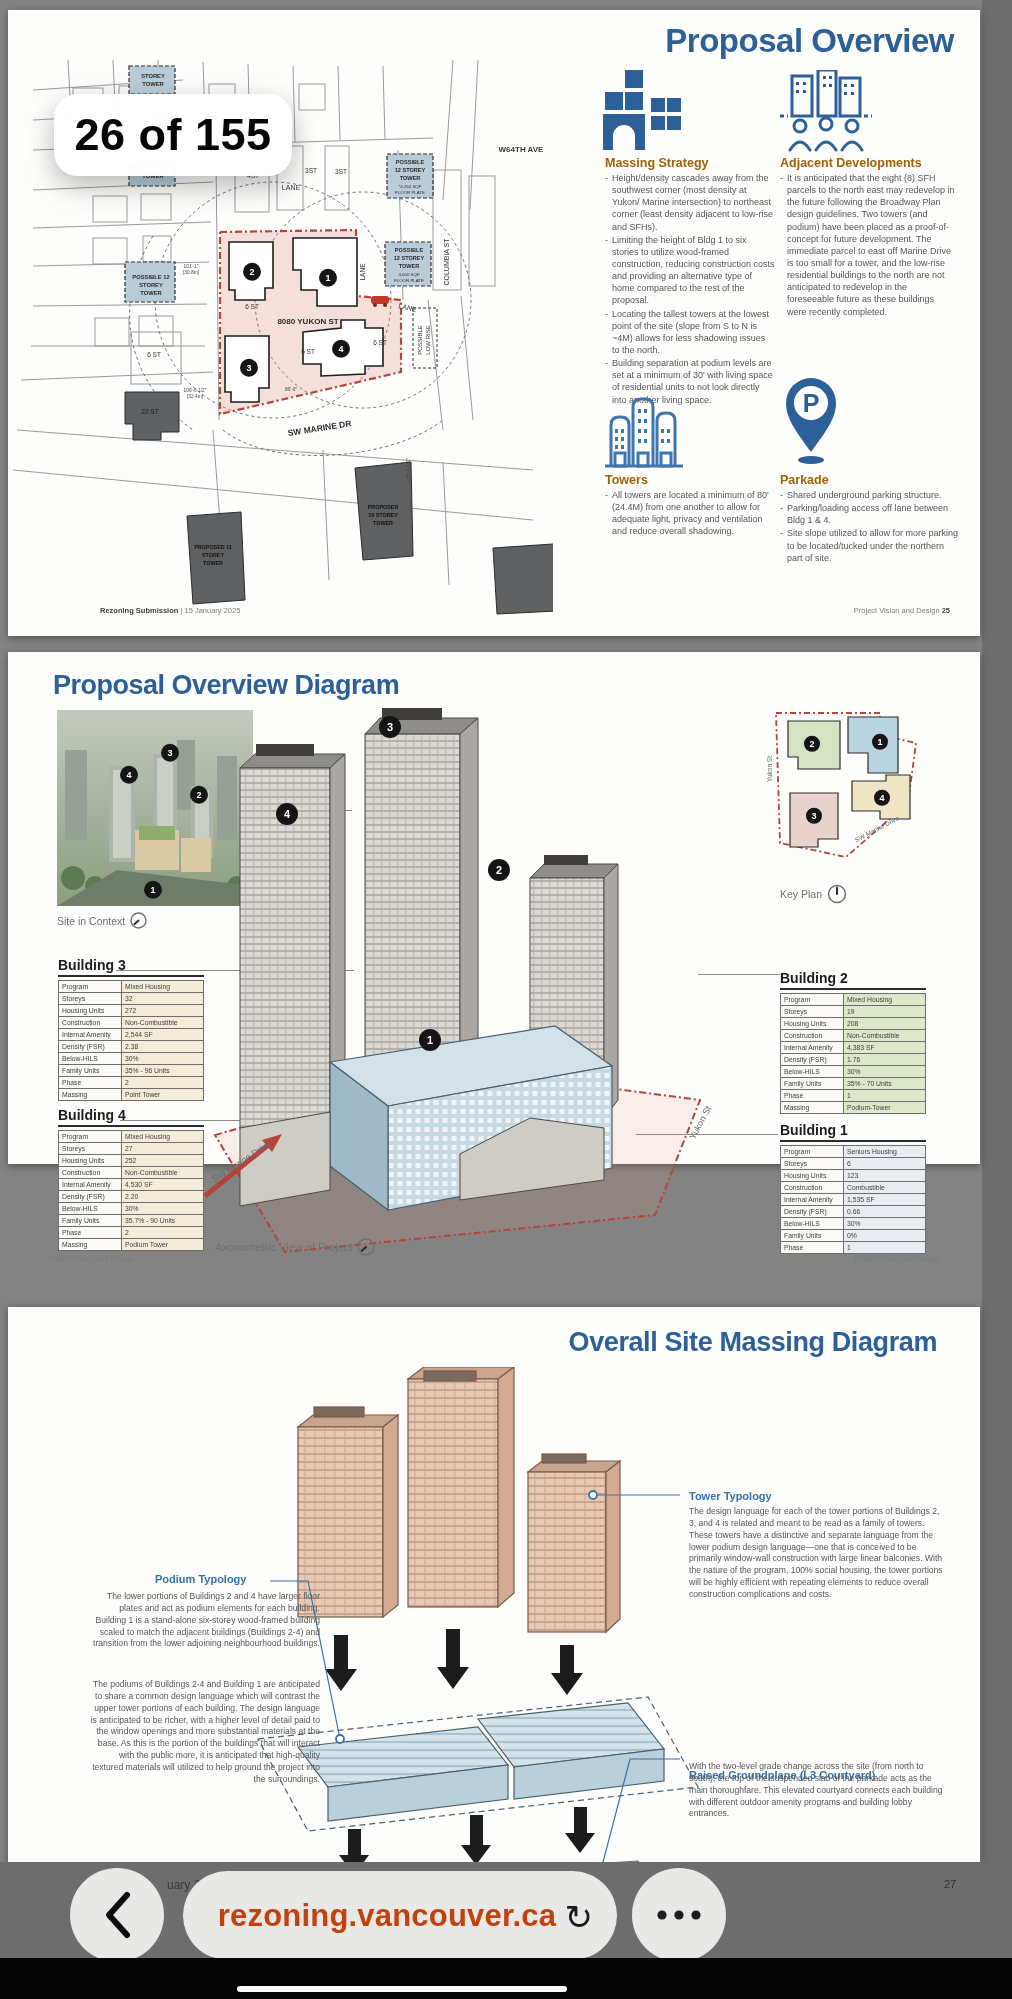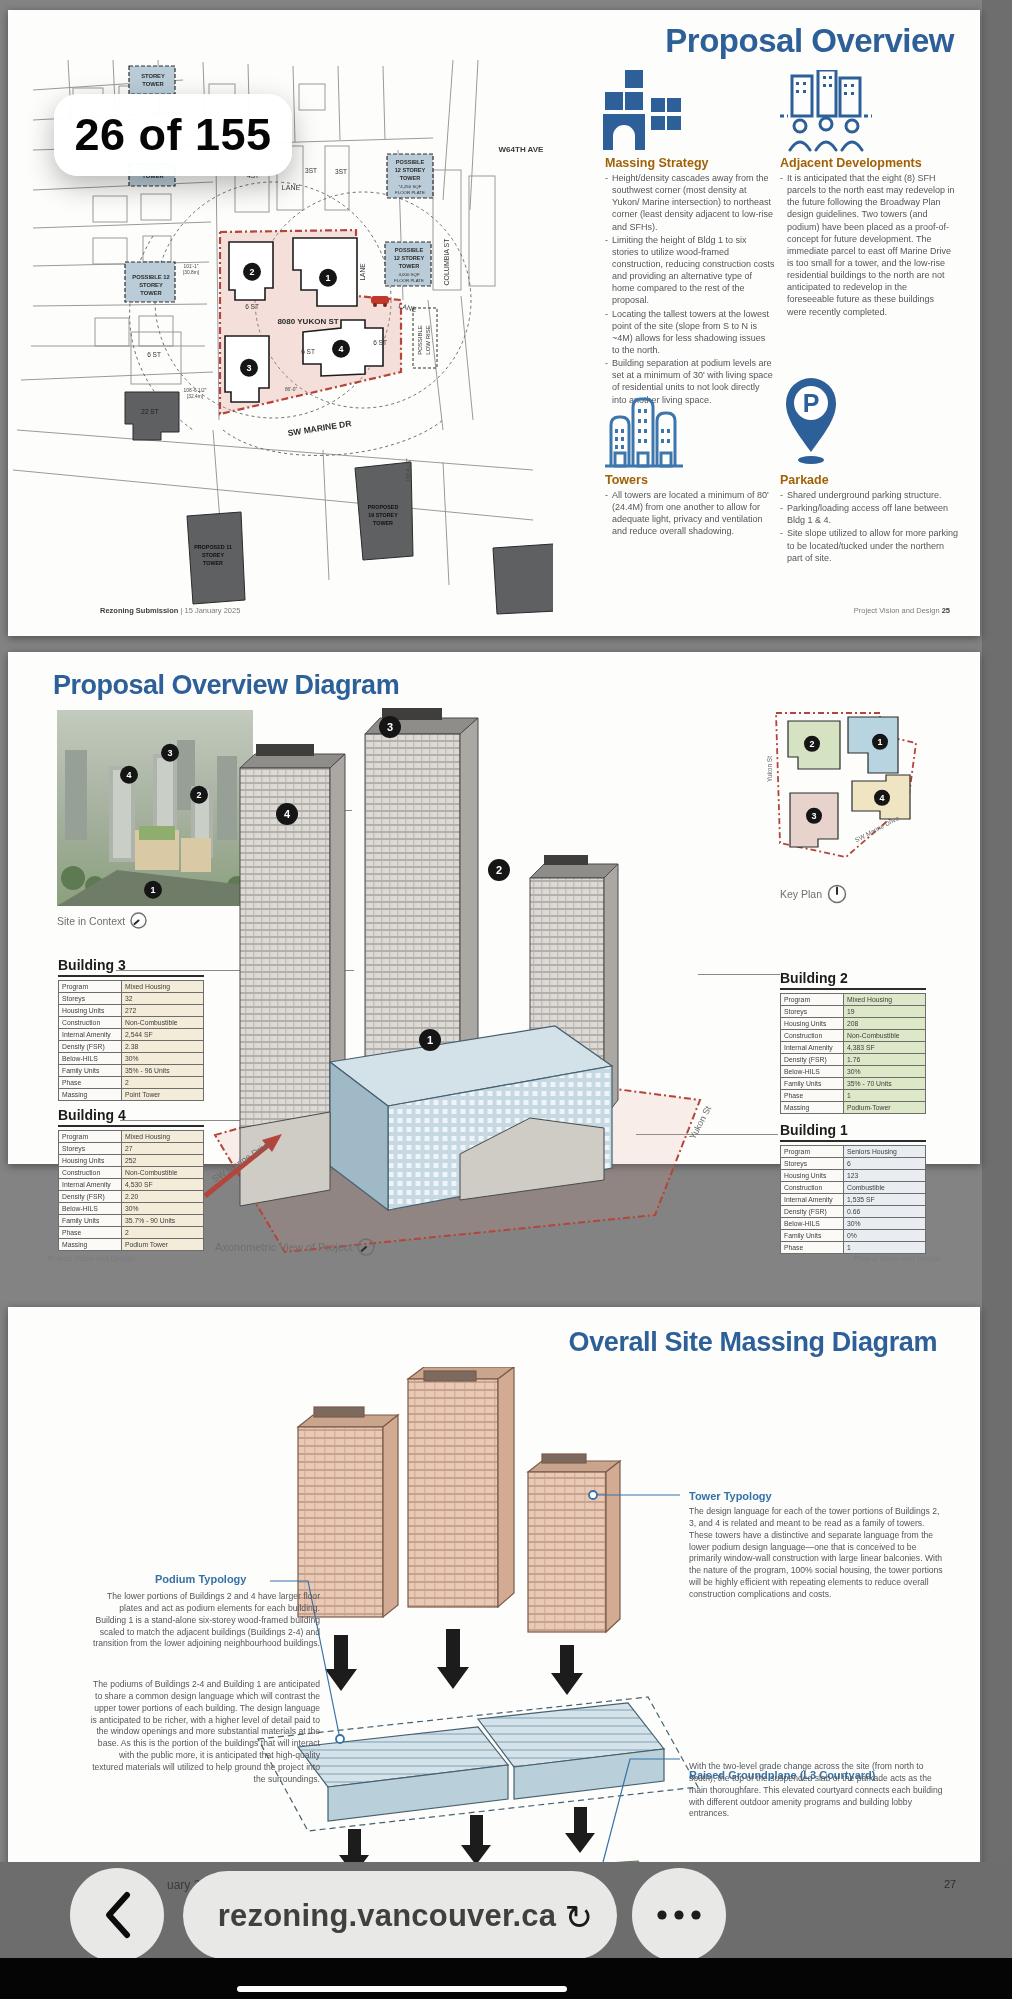--- a/index.html
+++ b/index.html
@@ -33,21 +33,21 @@
   .p3-h{position:absolute;font-weight:bold;color:#2d5f98;font-size:27px;letter-spacing:-.4px;}
   .callout-h{position:absolute;font-weight:bold;color:#3672a8;font-size:11px;}
   .callout-b{position:absolute;font-size:8.6px;line-height:1.38;color:#55565a;}
   .chrome{position:absolute;left:0;top:1862px;width:1012px;height:96px;background:#6d6d6d;z-index:10;}
   .chrome .frag{position:absolute;left:167px;top:16px;font-size:12px;color:#3a3a3a;}
   .chrome .pnum{position:absolute;left:944px;top:16px;font-size:11px;color:#2f2f2f;}
   .circle-btn{position:absolute;width:94px;height:94px;border-radius:50%;background:#e8e8e6;top:6px;
     display:flex;align-items:center;justify-content:center;}
   .url-pill{position:absolute;left:183px;top:9px;width:434px;height:89px;border-radius:45px;background:#e8e8e6;
     display:flex;align-items:center;justify-content:center;}
-  .url-text{font-size:31px;font-weight:600;color:#404040;letter-spacing:.2px;margin-right:26px;}
+  .url-text{font-size:31px;font-weight:600;color:#c2410c;letter-spacing:.2px;margin-right:26px;}
   .refresh{position:absolute;right:24px;top:26px;font-size:34px;color:#1a1a1a;}
   .homebar{position:absolute;left:0;top:1958px;width:1012px;height:41px;background:#050505;z-index:11;}
   .homebar .indicator{position:absolute;left:237px;top:28px;width:330px;height:6px;border-radius:3px;background:#fff;}
   svg text{font-family:"Liberation Sans", sans-serif;}
 </style>
 </head>
 <body>
 
 <div class="screen">
   <div class="right-strip"></div>

